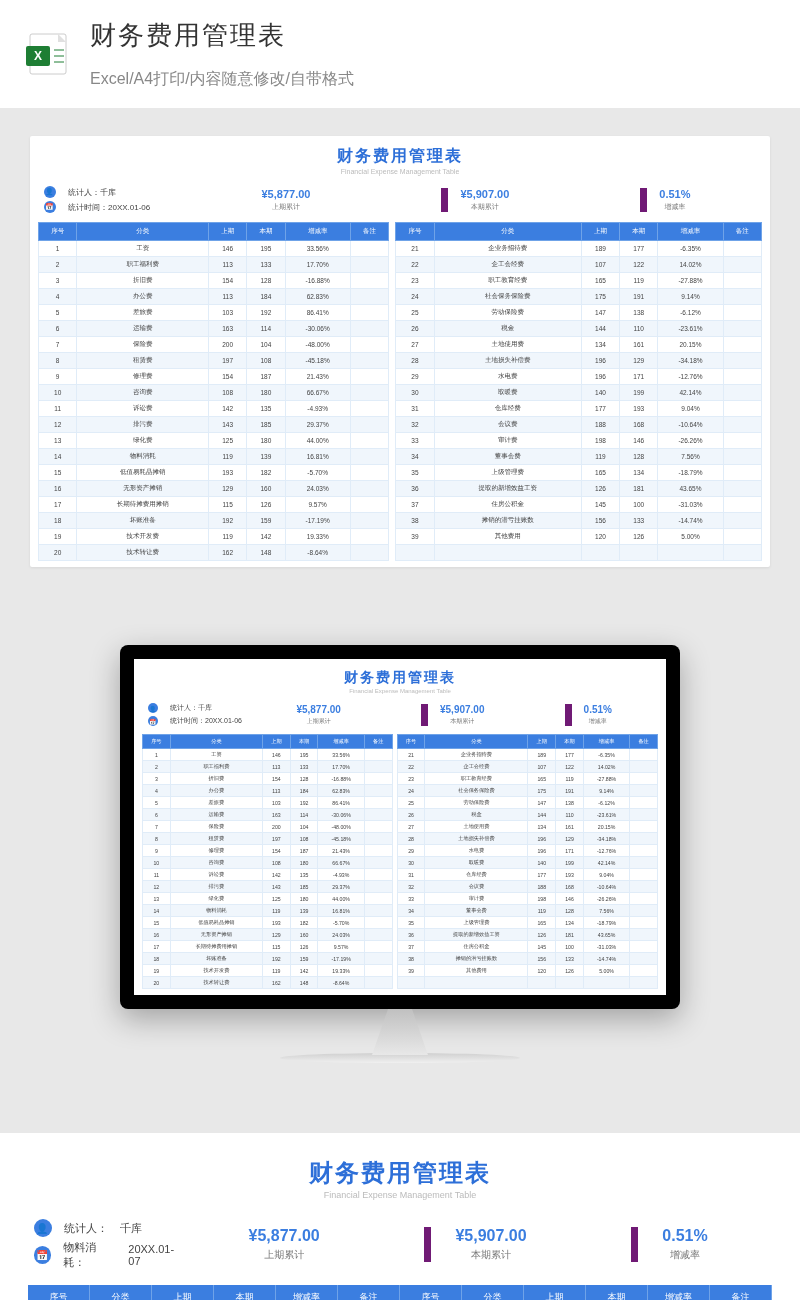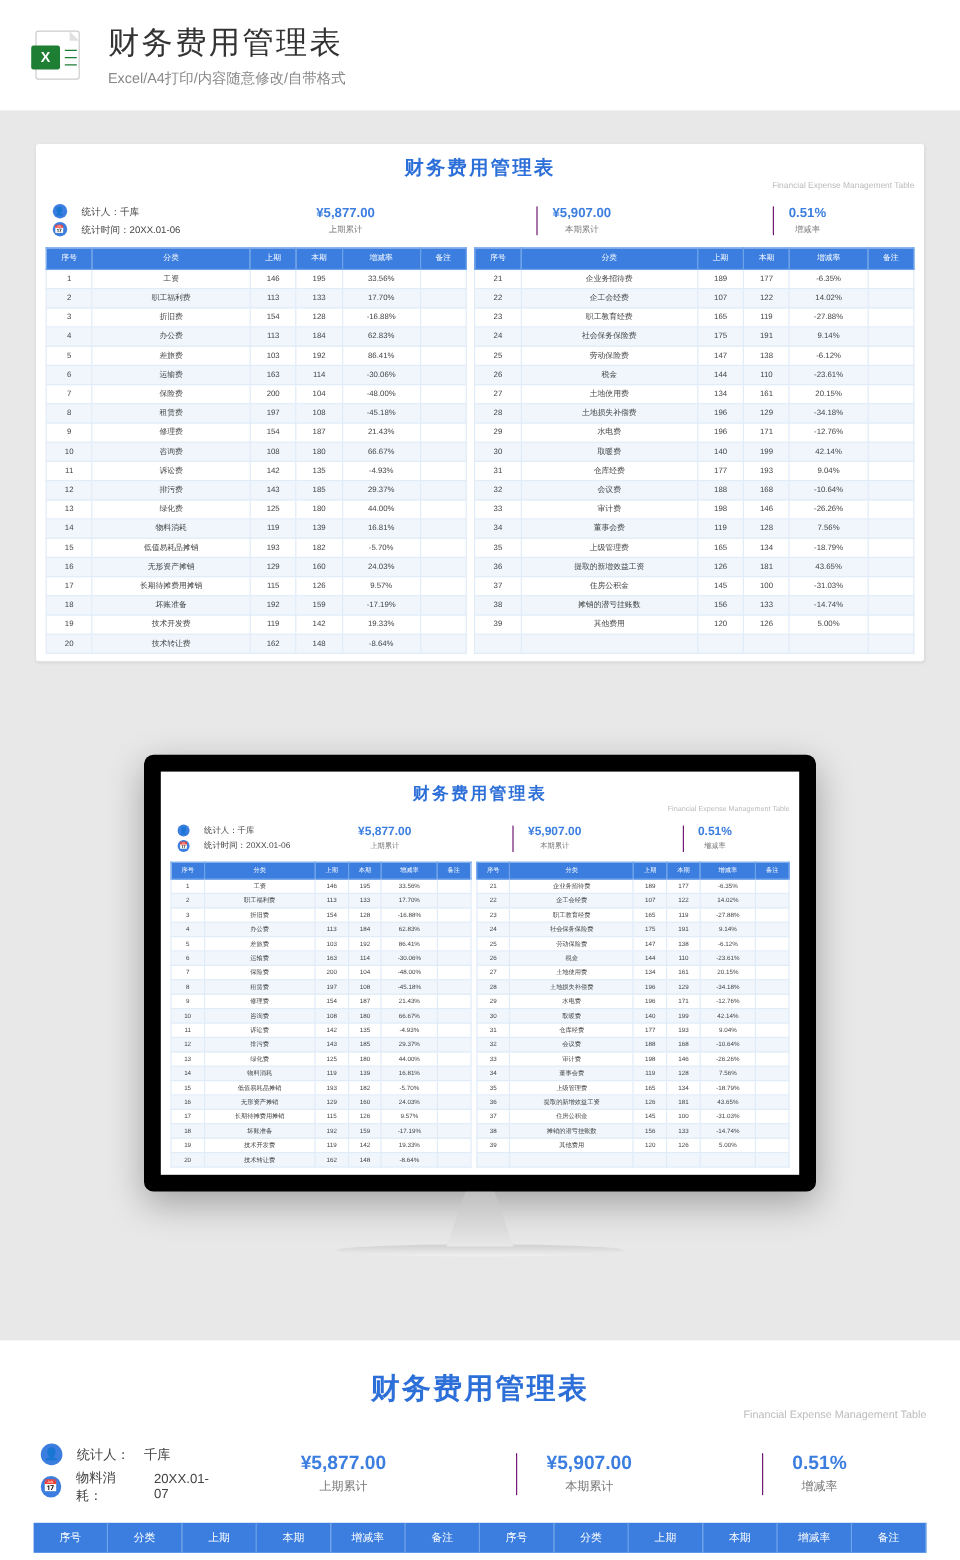--- a/index.html
+++ b/index.html
@@ -1,31 +1,31 @@
 <!DOCTYPE html>
 <html><head>
 <meta charset="utf-8">
 <style>
 *{margin:0;padding:0;box-sizing:border-box}
 body{background:#e8e8e8;font-family:"Microsoft YaHei",Arial,sans-serif;width:800px}
 .top-bar{background:#fff;padding:18px 24px;display:flex;align-items:center;gap:18px}
 .excel-icon{width:48px;height:48px;position:relative}
 .excel-icon svg{width:100%;height:100%}
 .top-txt h1{font-size:26px;font-weight:400;color:#333;letter-spacing:2px}
-.top-txt p{font-size:12px;color:#888;margin-top:4px}
+.top-txt p{font-size:16px;color:#888;margin-top:16px}
 .area{padding:28px 30px}
 .sheet{background:#fff;border-radius:2px;padding:10px 8px 6px;box-shadow:0 1px 3px rgba(0,0,0,.08)}
 .sheet-title{text-align:center;font-size:16px;font-weight:700;color:#2d6fd8;letter-spacing:2px}
-.sheet-sub{text-align:right;font-size:7px;color:#bbb;margin-top:1px}
+.sheet-sub{text-align:center;font-size:7px;color:#bbb;margin-top:1px}
 .meta-row{display:flex;align-items:center;margin-top:8px;font-size:8px}
 .meta-left{width:21%;padding-left:6px}
 .meta-item{display:flex;align-items:center;gap:12px;margin:3px 0;color:#444}
 .meta-icon{width:12px;height:12px;background:#3b7ee0;border-radius:50%;display:flex;align-items:center;justify-content:center;color:#fff;font-size:7px}
 .stats{display:flex;flex:1;justify-content:space-around}
-.stat{text-align:center;padding:0 12px;border-left:1px solid #701a75}
+.stat{text-align:center;padding:0 12px;border-left:7px solid #701a75}
 .stat:first-child{border-left:none}
 .stat-v{color:#3b7ee0;font-size:11px;font-weight:700}
 .stat-l{color:#777;font-size:7px;margin-top:2px}
 table{width:100%;border-collapse:collapse;margin-top:6px;font-size:6.5px}
 th{background:#3b7ee0;color:#fff;padding:4px 1px;font-weight:400;border:1px solid #6fa3e8}
 td{padding:3px 1px;text-align:center;border:1px solid #e0ecf8;color:#444}
 tbody tr:nth-child(even){background:#f0f6fc}
 .gap{width:1%;background:#fff!important;border:none!important}
 .monitor-zone{padding:50px 0 70px;display:flex;justify-content:center}
 .monitor{width:560px;position:relative}

